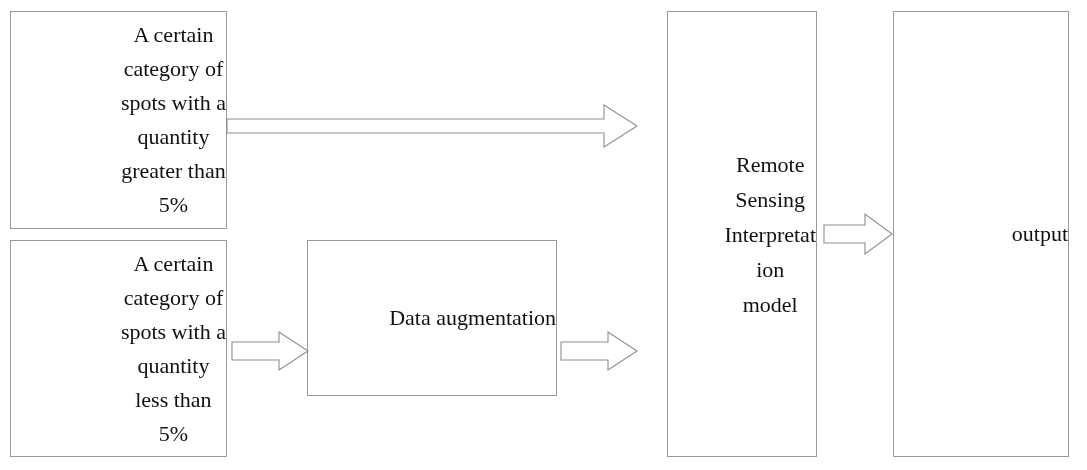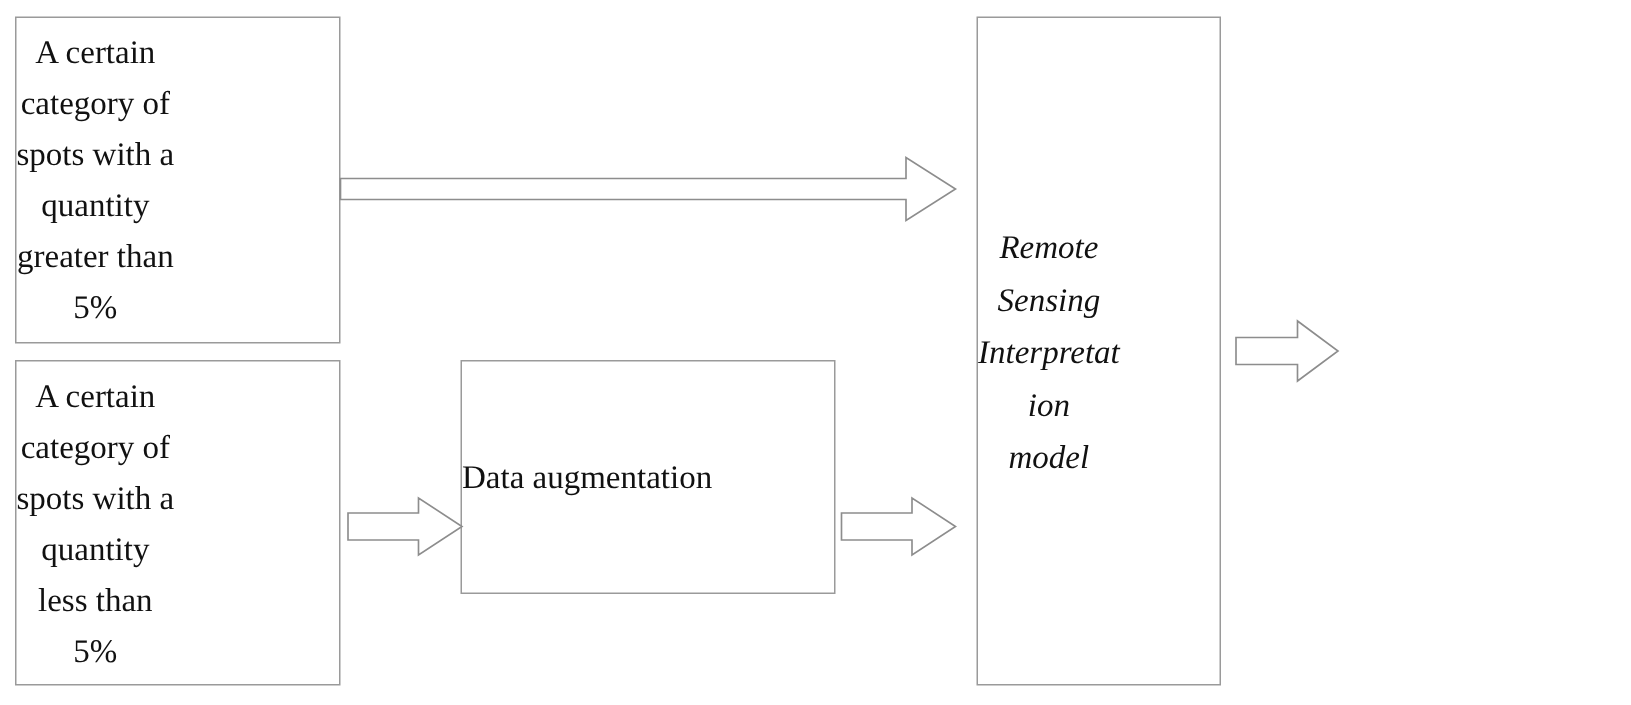--- a/index.html
+++ b/index.html
@@ -15,37 +15,37 @@
     overflow: hidden;
     font-family: "Liberation Serif", "DejaVu Serif", serif;
   }
   .node {
     position: absolute;
     box-sizing: border-box;
     border: 1px solid #9a9a9a;
     background: #ffffff;
     display: flex;
     align-items: center;
-    justify-content: flex-start;
+    justify-content: flex-end;
     text-align: center;
     color: #000000;
   }
   .node .label {
     display: block;
     white-space: pre-line;
     line-height: 34px;
     font-size: 22px;
     color: #111111;
   }
 
   
   #node-high-qty   { left: 10px;  top: 11px;  width: 217px; height: 218px; }
   #node-low-qty    { left: 10px;  top: 240px; width: 217px; height: 217px; }
   #node-data-aug   { left: 307px; top: 240px; width: 250px; height: 156px; }
-  #node-model      { left: 651px; top: 11px;  width: 163px; height: 446px; font-style: italic; }
+  #node-model      { left: 667px; top: 11px;  width: 150px; height: 446px; }
   #node-output     { left: 893px; top: 11px;  width: 176px; height: 446px; }
 
   #node-model .label   { line-height: 35px; }
   #node-output .label  { line-height: 30px; }
 
   
   .arrow {
     position: absolute;
     overflow: visible;
   }
@@ -88,20 +88,23 @@
   </div>
 
   <div class="node" id="node-model">
     <span class="label">Remote
 Sensing
 Interpretat
 ion
 model</span>
   </div>
 
+  <div class="node" id="node-output">
+    <span class="label">output</span>
+  </div>
 
   <svg class="arrow" id="arrow-high-to-model" viewBox="0 0 412 44" width="412" height="44">
     <polygon points="1,15 378,15 378,1 411,22 378,43 378,29 1,29"></polygon>
   </svg>
 
   <svg class="arrow" id="arrow-low-to-aug" viewBox="0 0 78 40" width="78" height="40">
     <polygon points="1,11 48,11 48,1 77,20 48,39 48,29 1,29"></polygon>
   </svg>
 
   <svg class="arrow" id="arrow-aug-to-model" viewBox="0 0 78 40" width="78" height="40">

